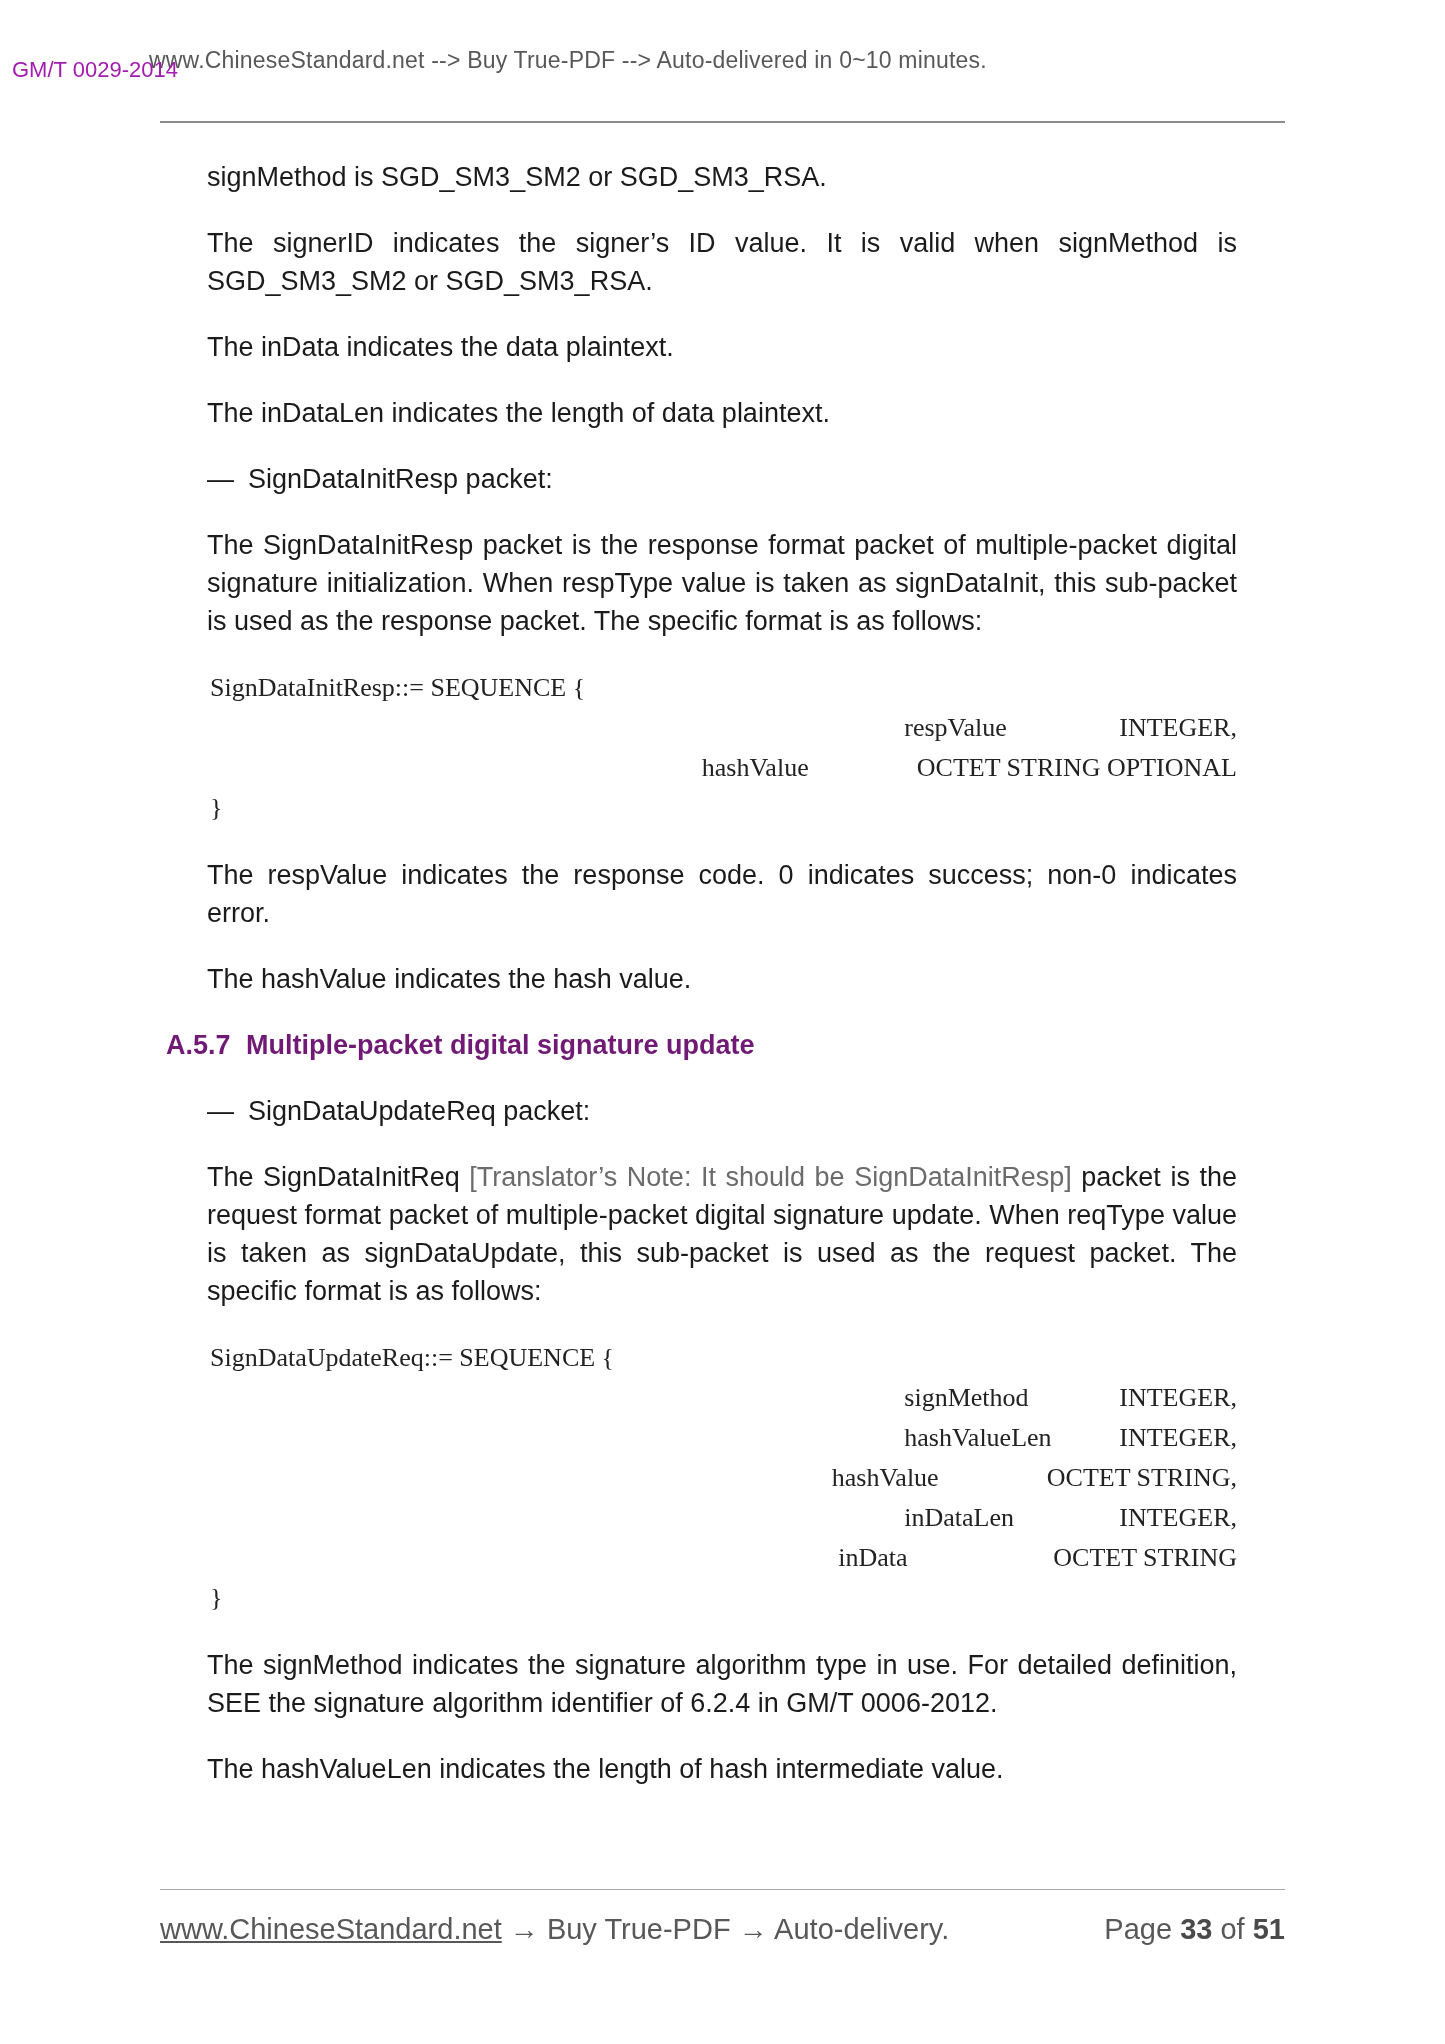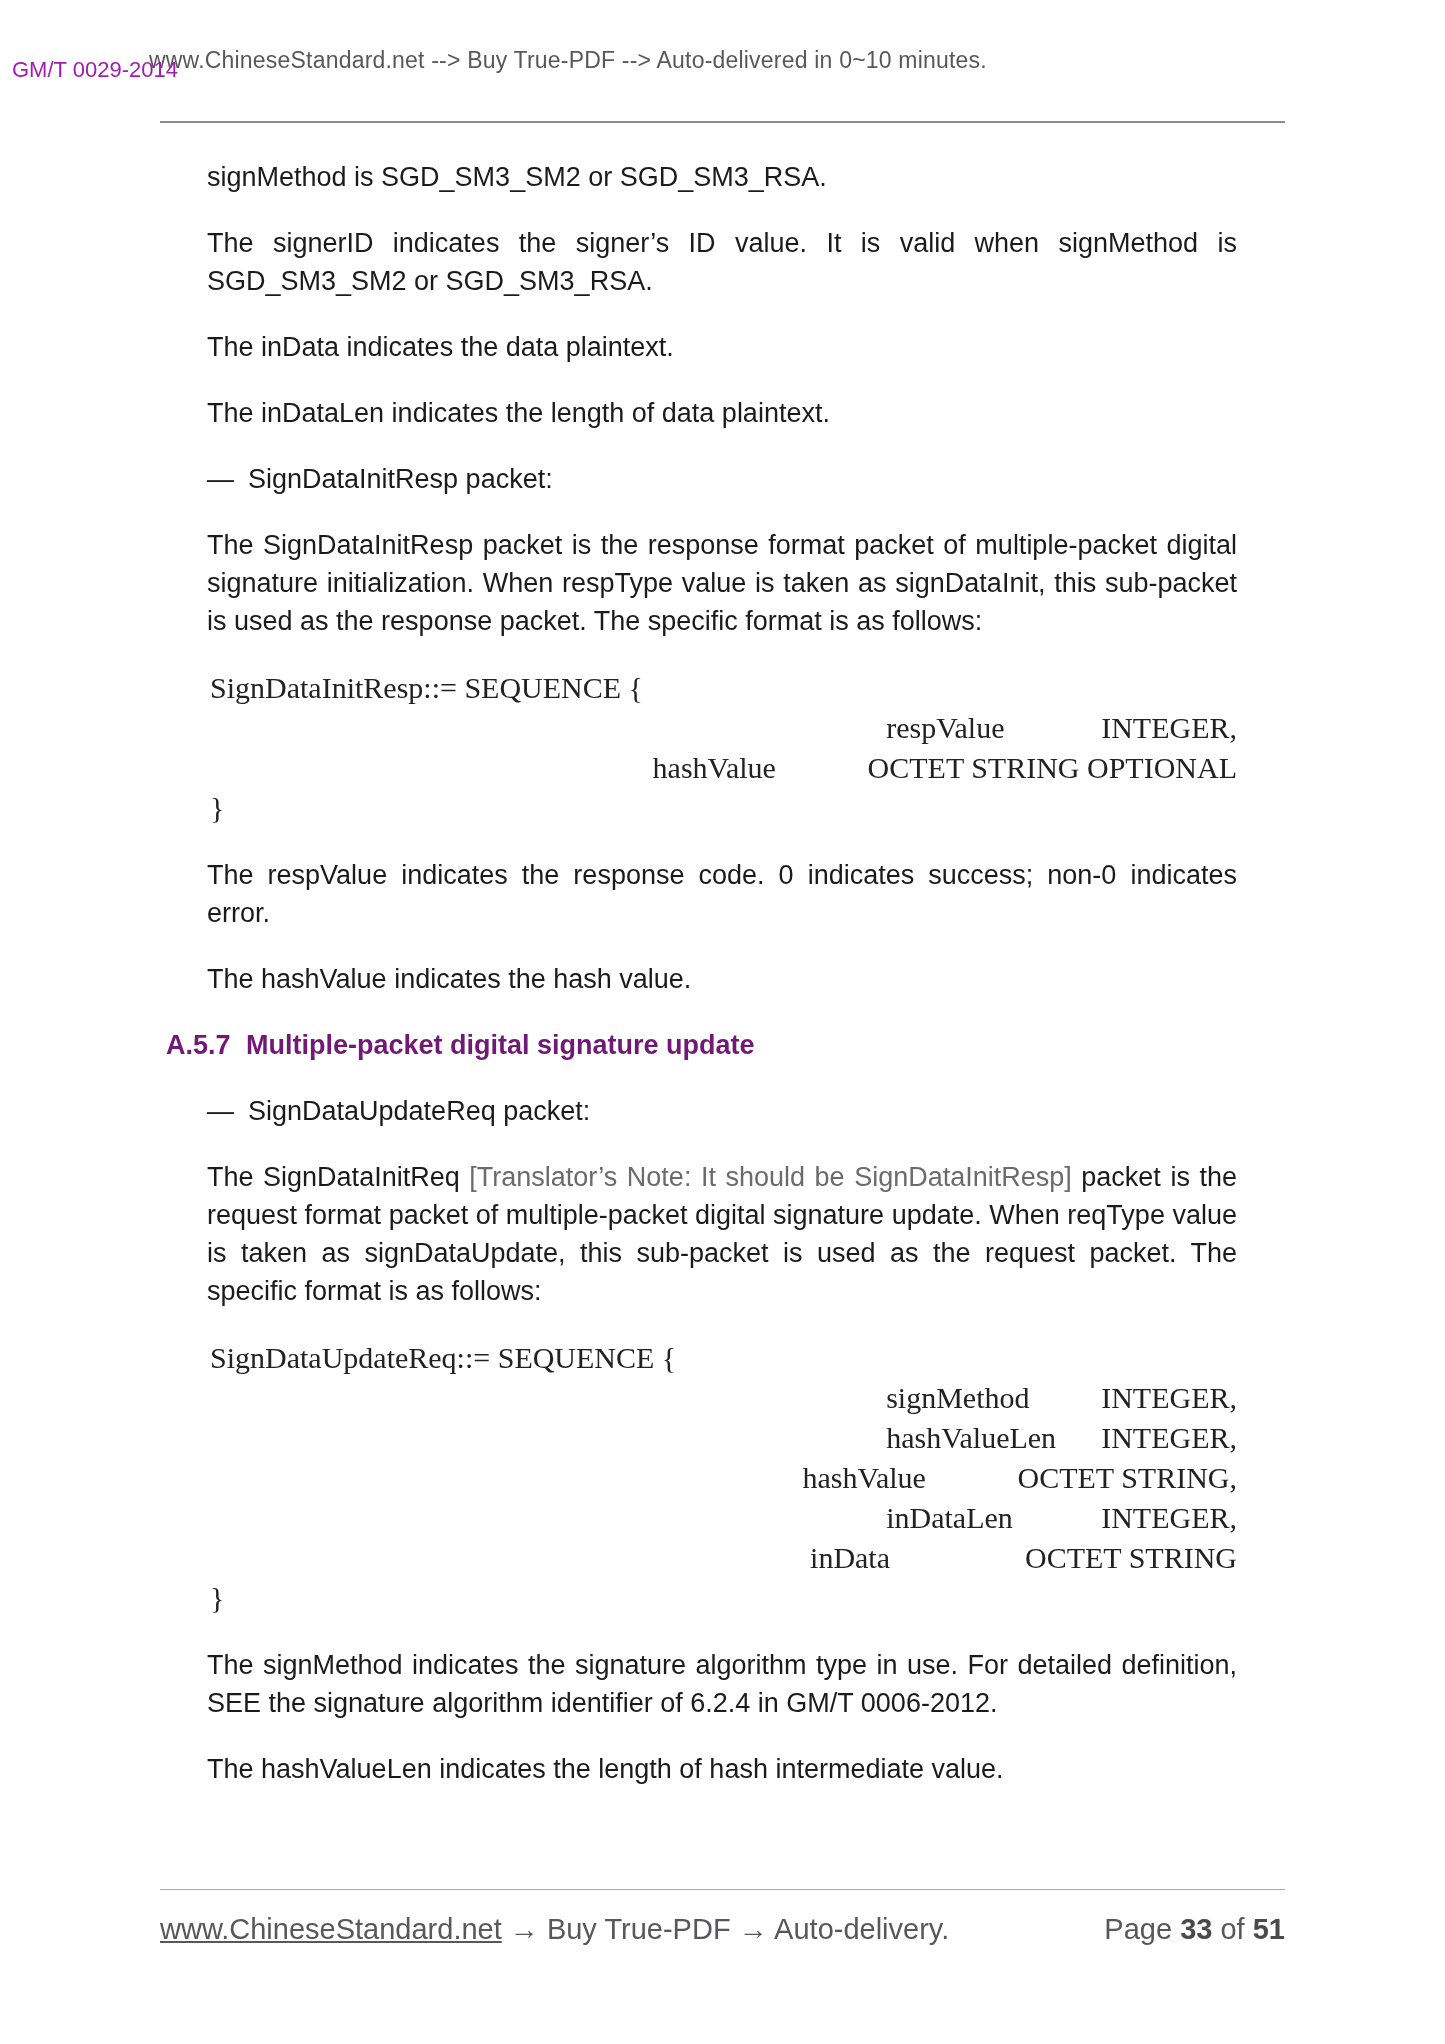--- a/index.html
+++ b/index.html
@@ -75,21 +75,21 @@
     text-align: left;
   }
   .section-heading .heading-number {
     width: 80px;
     flex: 0 0 80px;
   }
 
   .code-block {
     margin: 0 0 28px 3px;
     font-family: "Liberation Serif", serif;
-    font-size: 30px;
+    font-size: 26px;
     line-height: 40px;
     color: #222222;
     text-align: left;
   }
   .code-row { display: flex; justify-content: flex-end; }
   .code-row .code-name {
     width: 215px;
     flex: 0 0 215px;
   }
 

